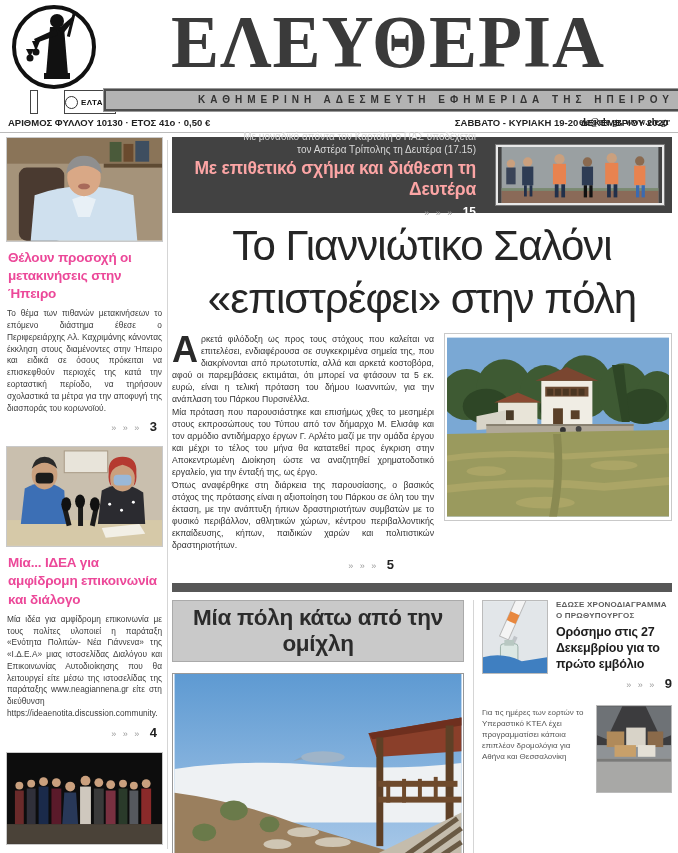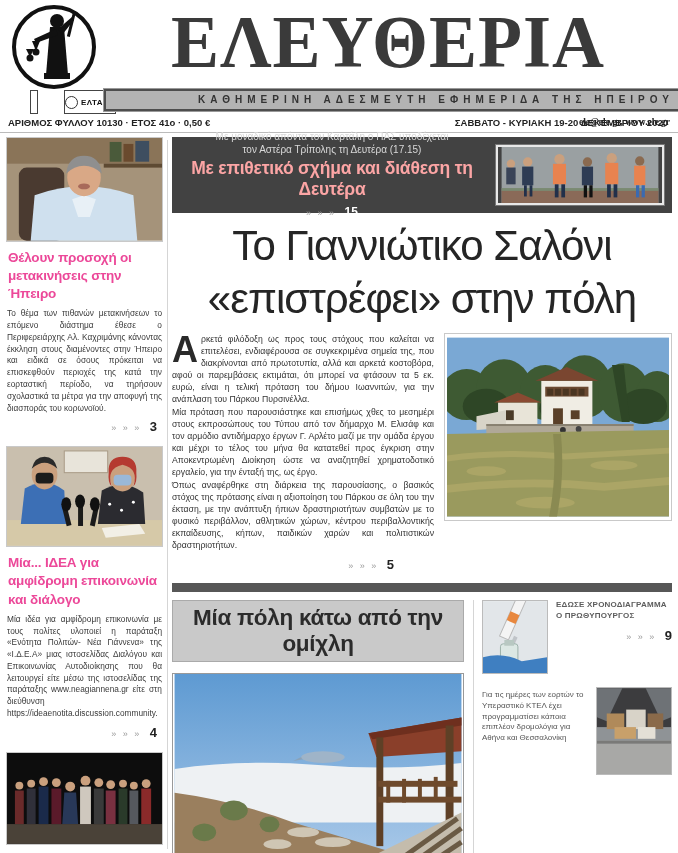--- a/index.html
+++ b/index.html
@@ -49,21 +49,21 @@
   }
   .l-body { font-size:8.3px; line-height:1.42; color:#3a3a3a; text-align:justify; padding:0 1px; }
   .marker { text-align:right; padding:3px 6px 0 0; }
   .chev { font-size:9px; color:#999; letter-spacing:2px; }
   .pnum { font-size:13px; font-weight:bold; color:#222; margin-left:4px; }
   
   .sports-strip {
     height:76px; background:#424242; display:flex; align-items:center;
     padding:6px 8px; margin-bottom:7px;
   }
-  .sports-text { flex:1; text-align:center; color:#eee; padding-right:12px; }
+  .sports-text { flex:1; text-align:right; color:#eee; padding-right:20px; }
   .sports-lead { font-size:10px; color:#d8d8d8; line-height:1.3; }
   .sports-head { font-size:17.5px; font-weight:bold; color:#fca5a5; margin-top:2px; letter-spacing:-0.2px; }
   .sports-marker { margin-top:2px; }
   .sports-marker .chev { color:#9a9a9a; }
   .sports-marker .pnum { color:#fff; font-size:12px; }
   .sports-photo { width:168px; height:60px; border:2px solid #e8e8e8; outline:1px solid #777; flex:none; }
   
   .kicker { text-align:center; font-size:15px; font-weight:bold; color:#1a1a1a; letter-spacing:-0.2px; margin:4px 0 2px 0; }
   .headline {
     text-align:center; font-size:42px; font-weight:normal; color:#252525;
@@ -406,20 +406,21 @@
             <rect width="66" height="74" fill="#e2e6e9"></rect>
             <rect x="26" y="-6" width="10" height="46" fill="#f4f4f4" stroke="#b8b8b8" transform="rotate(24 31 17)"></rect>
             <rect x="26" y="12" width="10" height="10" fill="#e8883f" transform="rotate(24 31 17)"></rect>
             <rect x="29" y="36" width="4" height="14" fill="#c0c4c8" transform="rotate(24 31 43)"></rect>
             <rect x="18" y="44" width="18" height="24" rx="3" fill="#dce8e4" stroke="#9ab0a8"></rect>
             <rect x="22" y="40" width="10" height="6" fill="#b8c8c2"></rect>
             <path d="M0 74 L0 58 Q20 52 40 62 L66 58 L66 74 Z" fill="#3f7fc1"></path>
           </svg>
           <div class="t-text">
             <div class="t-kicker">ΕΔΩΣΕ ΧΡΟΝΟΔΙΑΓΡΑΜΜΑ Ο ΠΡΩΘΥΠΟΥΡΓΟΣ</div>
+            <div class="t-head">Ορόσημο στις 27 Δεκεμβρίου για το πρώτο εμβόλιο</div>
             <div class="t-marker">
               <span class="chev">» » »</span>
               <span class="pnum">9</span>
             </div>
           </div>
         </div>
 
         <div class="teaser">
           <div class="t-text">
             <div class="t-body">Για τις ημέρες των εορτών το Υπεραστικό ΚΤΕΛ έχει προγραμματίσει κάποια επιπλέον δρομολόγια για Αθήνα και Θεσσαλονίκη</div>

